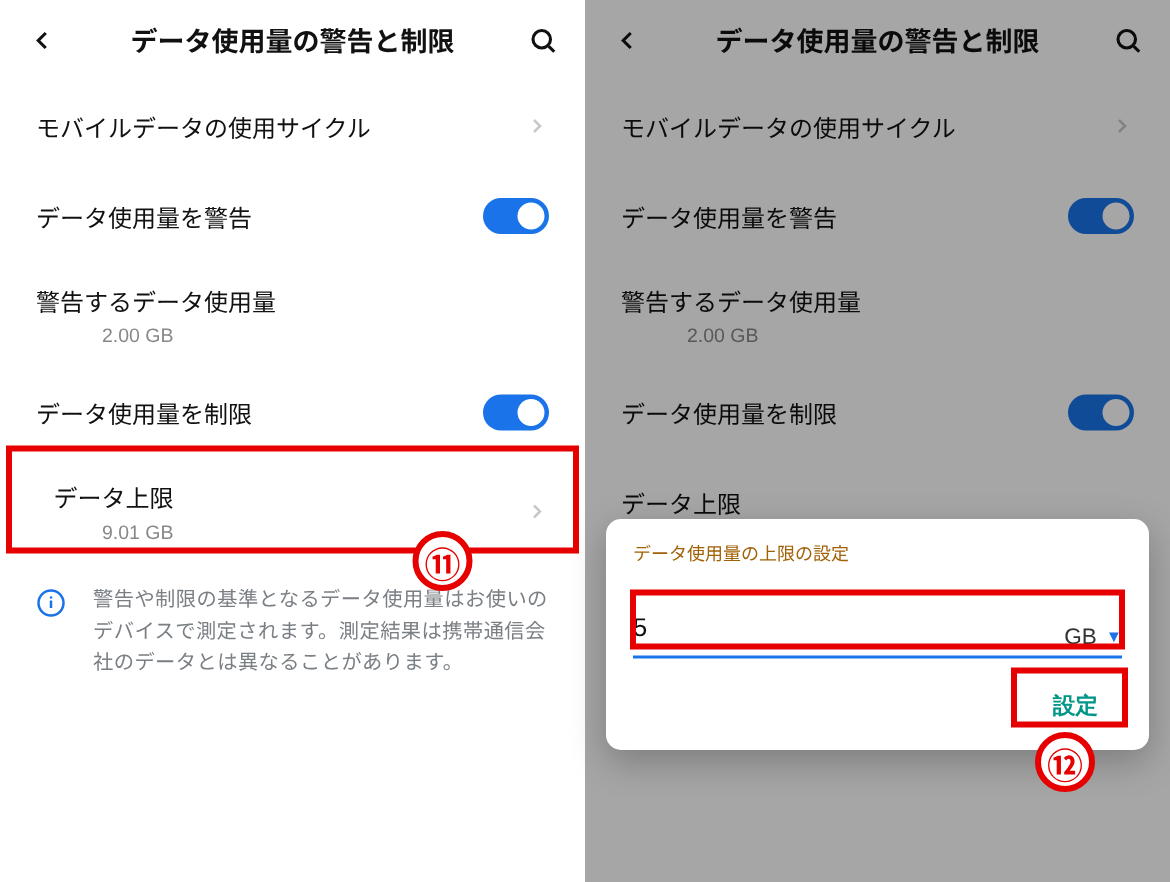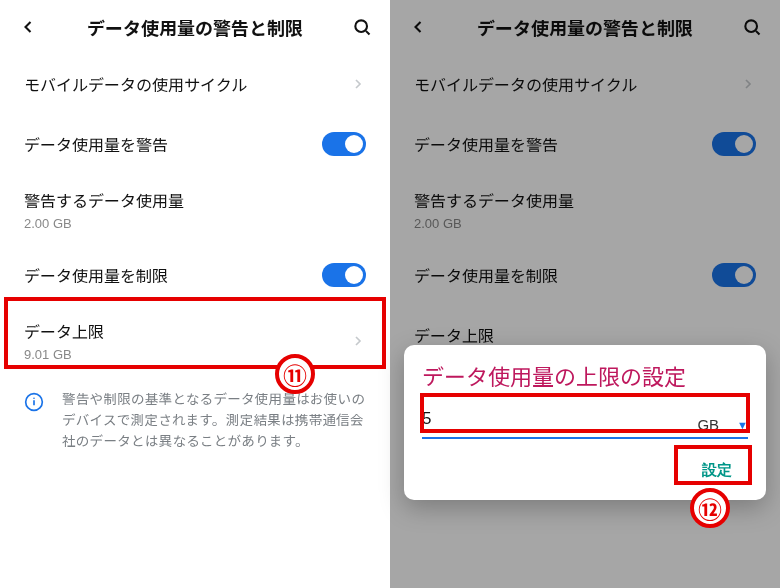--- a/index.html
+++ b/index.html
@@ -47,21 +47,21 @@
   .list { padding: 0 4px; }
   .row {
     padding: 14px 20px 14px 20px;
     display: flex;
     align-items: center;
     justify-content: space-between;
     min-height: 60px;
   }
   .row .labels { display: flex; flex-direction: column; }
   .row .label { font-size: 16px; color: #111; text-align: right; }
-  .row .sub { font-size: 13px; color: #888; margin-top: 4px; }
+  .row .sub { font-size: 13px; color: #888; margin-top: 4px; margin-left: 44px; }
   .chev { color: #c5c9cc; }
   .toggle {
     width: 44px; height: 24px; border-radius: 12px;
     background: #1a73e8; position: relative;
   }
   .toggle::after{
     content:""; position:absolute; right:3px; top:3px;
     width:18px; height:18px; border-radius:50%; background:#fff;
   }
   .note-row {
@@ -90,35 +90,35 @@
     position:absolute;
     left: 14px; right: 14px;
     bottom: 88px;
     background:#fff;
     border-radius: 10px;
     box-shadow: 0 8px 24px rgba(0,0,0,0.25);
     padding: 14px 18px 12px 18px;
     z-index: 5;
   }
   .dialog .dlg-title {
-    font-size: 22px; color:#be185d; margin-bottom:14px;
+    font-size: 12px; color:#a16207; margin-bottom:28px;
   }
   .dlg-input-row {
     display:flex; align-items:flex-end; gap: 10px;
     border-bottom: 2px solid #1a73e8;
     padding-bottom: 4px;
     margin-bottom: 10px;
   }
   .dlg-input {
     border:none; outline:none; flex:1;
     font-size:17px; color:#111; background:transparent;
     padding: 4px 0;
   }
   .dlg-unit {
-    display:flex; align-items:center; gap:18px;
+    display:flex; align-items:center; gap:6px;
     font-size:15px; color:#333;
   }
   .dlg-unit .tri { color:#1a73e8; font-size:11px; }
   .dlg-actions { text-align:right; padding-top:4px; }
   .dlg-btn {
     display:inline-block;
     color:#009688; font-weight:600;
     font-size:15px;
     padding: 8px 16px;
     border:none; background:transparent;text-align:center;

